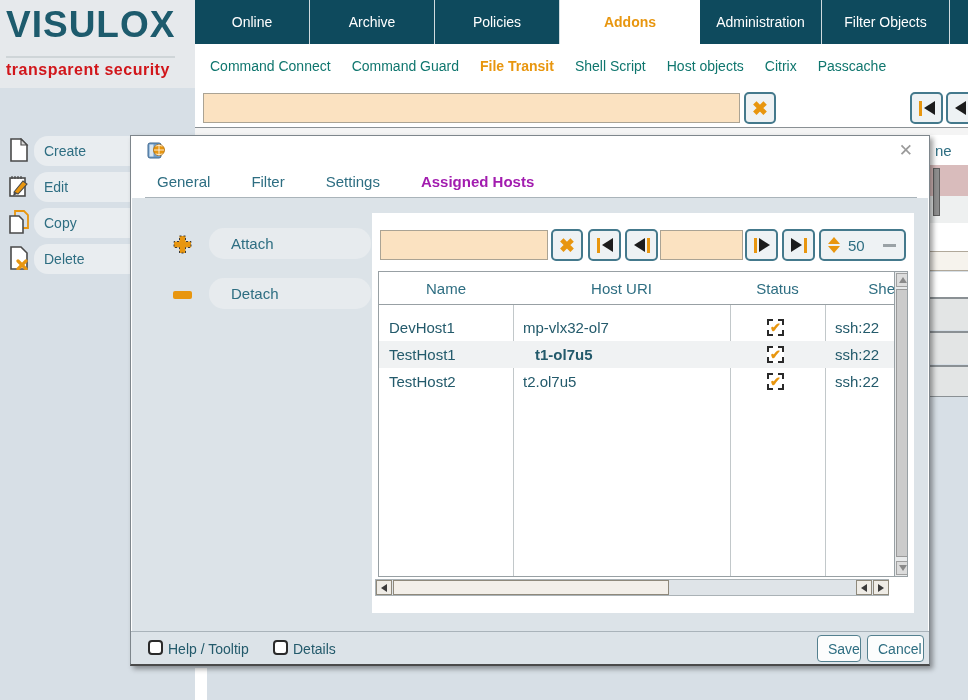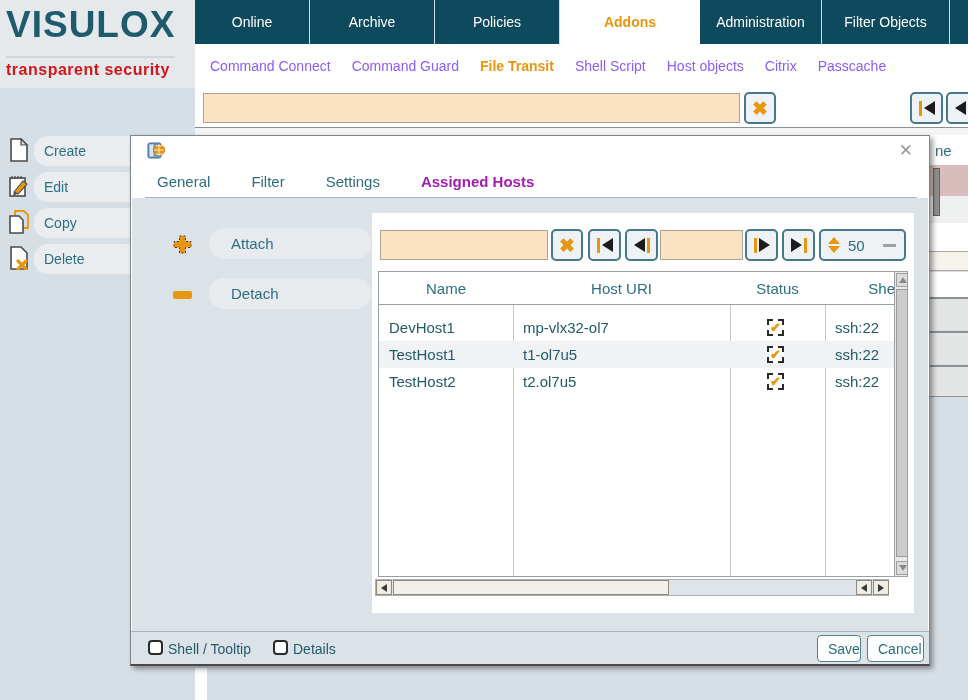--- a/index.html
+++ b/index.html
@@ -16,21 +16,21 @@
   
   .main-nav { position:absolute; left:195px; top:0; width:773px; height:44px; background:#0e4a5d; display:flex; }
   .nav-tab { height:44px; display:flex; align-items:center; justify-content:center;
              color:#ffffff; font-size:14px; border-right:1px solid #cfdade; cursor:default; }
   .nav-tab.active { background:#ffffff; color:#e8960f; font-weight:bold; border-right:none; }
   .nav-fill { flex:1; border-right:none; }
 
   
   .sub-nav { position:absolute; left:195px; top:44px; width:773px; height:44px; background:#ffffff;
              display:flex; align-items:center; gap:21px; padding-left:15px; }
-  .sub-item { color:#8b5cf6; font-size:14px; }
+  .sub-item { color:#0f766e; font-size:14px; }
   .sub-item.active { color:#e8960f; font-weight:bold; }
 
   
   .filter-row { position:absolute; left:195px; top:88px; width:773px; height:39px; background:#ffffff; }
   .peach-input { background:#fbe2c1; border:1px solid #aaa394; font-size:14px; color:#333; padding:0 6px;
                  font-family:inherit; }
   .main-search { position:absolute; left:8px; top:5px; width:537px; height:30px; }
   .tool-btn { position:absolute; height:32px; width:32px; background:#eef2f4; border:2px solid #44798c;
               border-radius:5px; display:flex; align-items:center; justify-content:center; gap:2px;
               font-family:inherit; cursor:pointer; padding:0; }
@@ -329,21 +329,21 @@
             <span class="td" style="left:144px; width:200px;">mp-vlx32-ol7</span>
             <span class="td" style="left:388px;">
                 <span class="cbx">
                   <span class="mark">✔</span>
                 </span>
               </span>
             <span class="td" style="left:456px; width:60px;">ssh:22</span>
           </div>
           <div class="trow alt" style="top:61px;">
             <span class="td" style="left:10px; width:120px;">TestHost1</span>
-            <span class="td" style="left:144px; width:200px;">t1-ol7u5</span>
+            <span class="td" style="left:156px; width:200px;font-weight:bold;">t1-ol7u5</span>
             <span class="td" style="left:388px;">
                 <span class="cbx">
                   <span class="mark">✔</span>
                 </span>
               </span>
             <span class="td" style="left:456px; width:60px;">ssh:22</span>
           </div>
           <div class="trow" style="top:88px;">
             <span class="td" style="left:10px; width:120px;">TestHost2</span>
             <span class="td" style="left:144px; width:200px;">t2.ol7u5</span>
@@ -376,21 +376,21 @@
             </div>
           <div class="h-btn h-r2">
               <span class="tri-sr"></span>
             </div>
         </div>
       </div>
     </div>
 
     <div class="m-footer">
       <span class="f-cb cb1"></span>
-      <span class="f-lbl lbl1">Shell / Tooltip</span>
+      <span class="f-lbl lbl1">Help / Tooltip</span>
       <span class="f-cb cb2"></span>
       <span class="f-lbl lbl2">Details</span>
       <button class="f-btn save-btn">Save</button>
       <button class="f-btn cancel-btn">Cancel</button>
     </div>
   </div>
 
 </div>
 
 </body></html>

